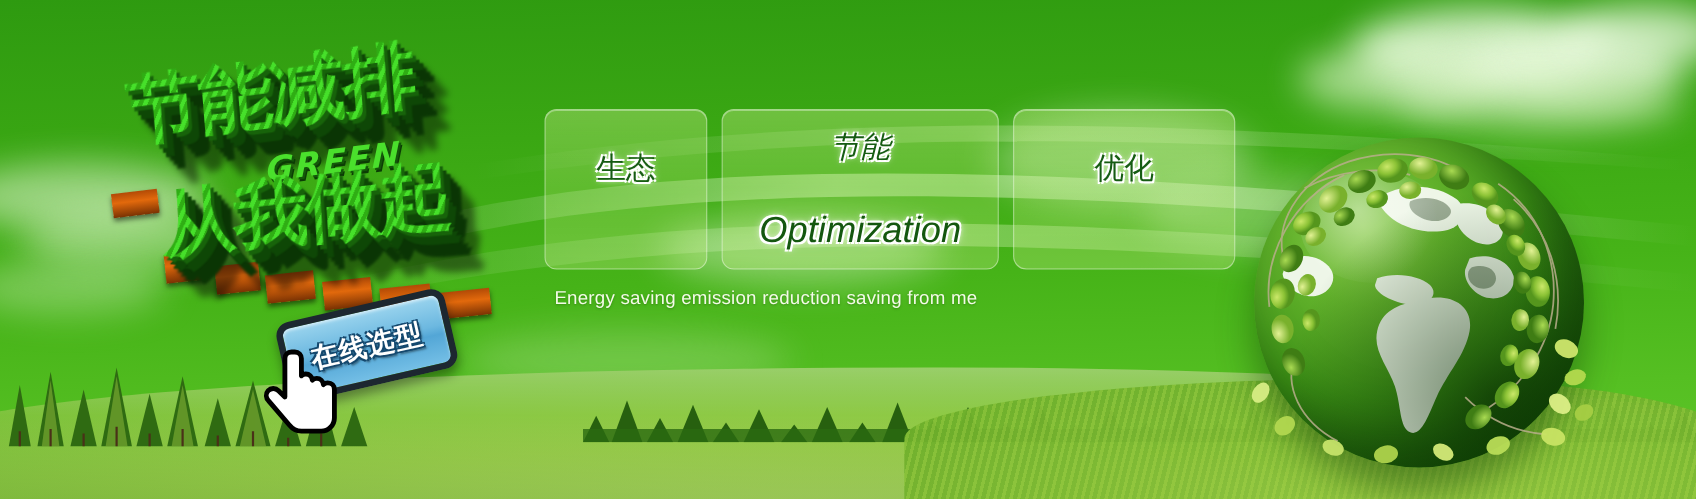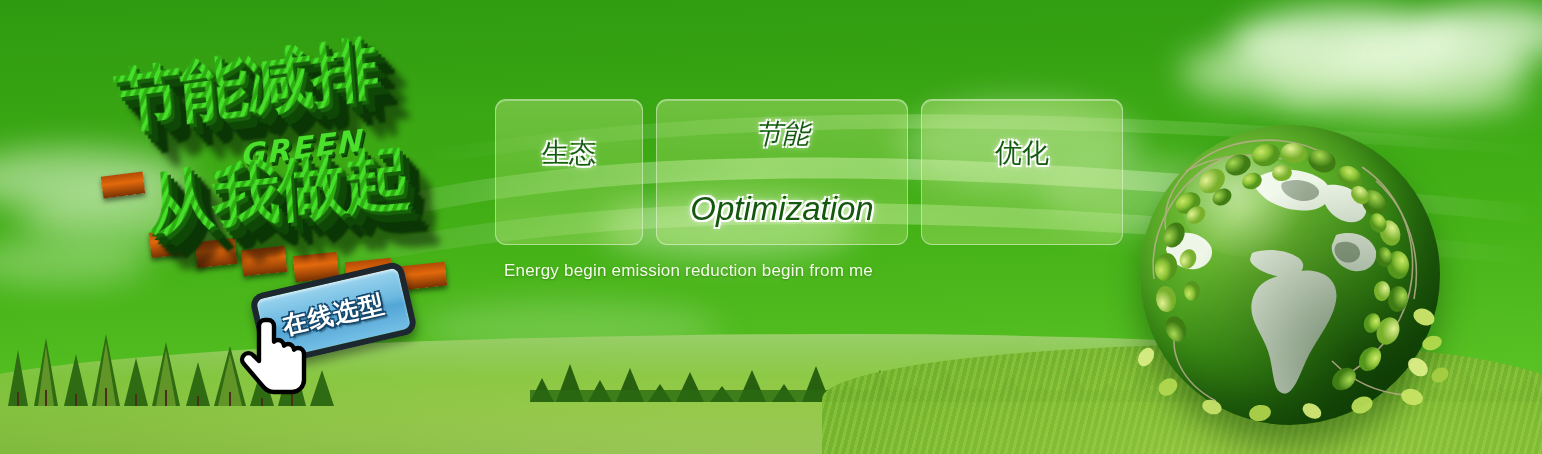--- a/index.html
+++ b/index.html
@@ -93,21 +93,21 @@
     font-family:"DejaVu Sans","Liberation Sans",sans-serif;
     text-shadow:-1.6px -1.6px 0 #fff,1.6px -1.6px 0 #fff,-1.6px 1.6px 0 #fff,1.6px 1.6px 0 #fff,0 0 5px #fff,0 0 8px rgba(255,255,255,.8);
   }
   .card .en{
     font-size:33px;color:#14570f;font-weight:normal;
     font-family:"Liberation Sans","DejaVu Sans",sans-serif;
     text-shadow:-1.8px -1.8px 0 #fff,1.8px -1.8px 0 #fff,-1.8px 1.8px 0 #fff,1.8px 1.8px 0 #fff,0 0 5px #fff,0 0 9px rgba(255,255,255,.85);
   }
   #card-0{width:146px;}
   #card-1{width:250px;font-style:italic;}
-  #card-2{width:200px;}
+  #card-2{width:200px;border-radius:12px;}
 
   
   #tagline{
     position:absolute;left:504px;top:261px;font-size:17px;color:#f4fbe8;
     letter-spacing:.2px;text-shadow:0 1px 2px rgba(30,90,10,.45);
   }
 
   
   #globe-wrap{position:absolute;left:1140px;top:125px;width:300px;height:300px;}
   #globe{
@@ -279,21 +279,21 @@
     </div>
     <div class="card" id="card-1">
       <div class="cn">节能</div>
       <div class="en">Optimization</div>
     </div>
     <div class="card" id="card-2">
       <div class="cn">优化</div>
     </div>
   </div>
 
-  <div id="tagline" class="nosel">Energy begin emission reduction begin from me</div>
+  <div id="tagline" class="nosel">Energy saving emission reduction saving from me</div>
 
   <div id="globe-wrap">
     <div id="globe">
 
       <svg width="300" height="300" viewBox="0 0 300 300" style="position:absolute;inset:0;">
         <g fill="#f4f9f0" opacity=".96">
           <path d="M118,52 C140,40 168,44 184,56 C196,66 190,80 176,84 C160,88 140,84 126,74 C116,66 110,58 118,52 Z"></path>
           <path d="M188,60 C206,58 222,68 226,82 C228,94 216,100 204,96 C192,92 182,80 184,70 Z"></path>
           <path d="M30,112 C44,104 62,108 70,120 C76,130 68,142 56,144 C42,146 28,136 26,124 Z"></path>
           <path d="M196,110 C214,104 232,112 236,126 C238,138 228,148 214,146 C200,144 190,130 192,120 Z"></path>

